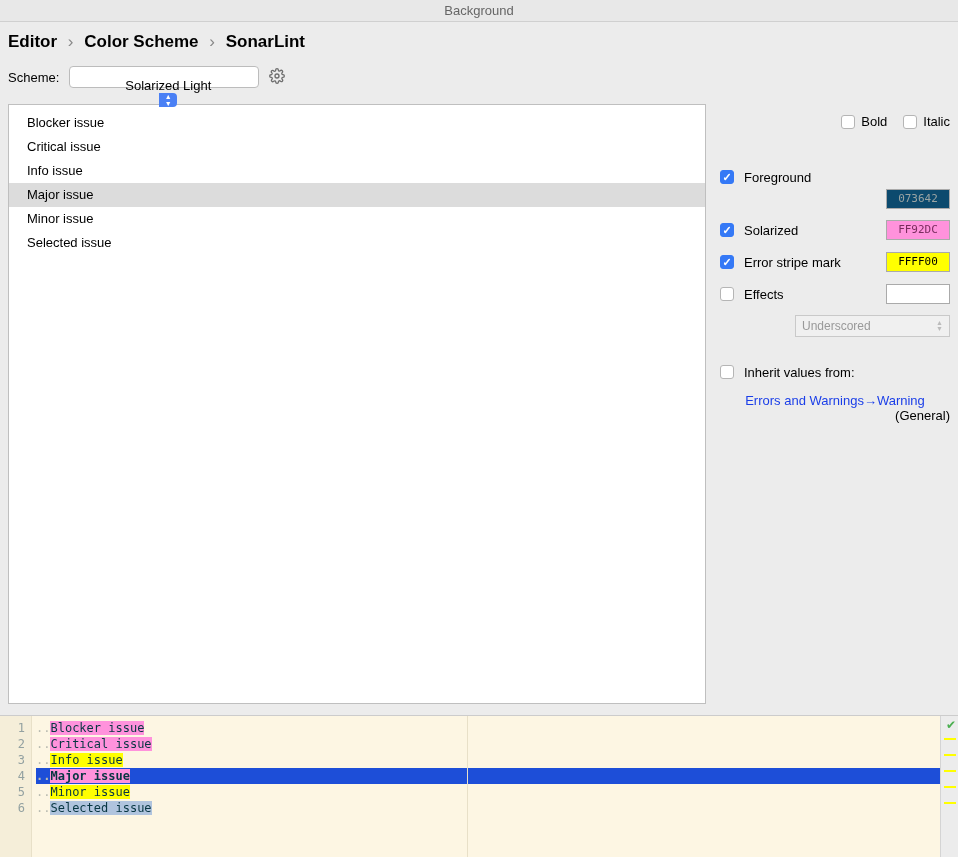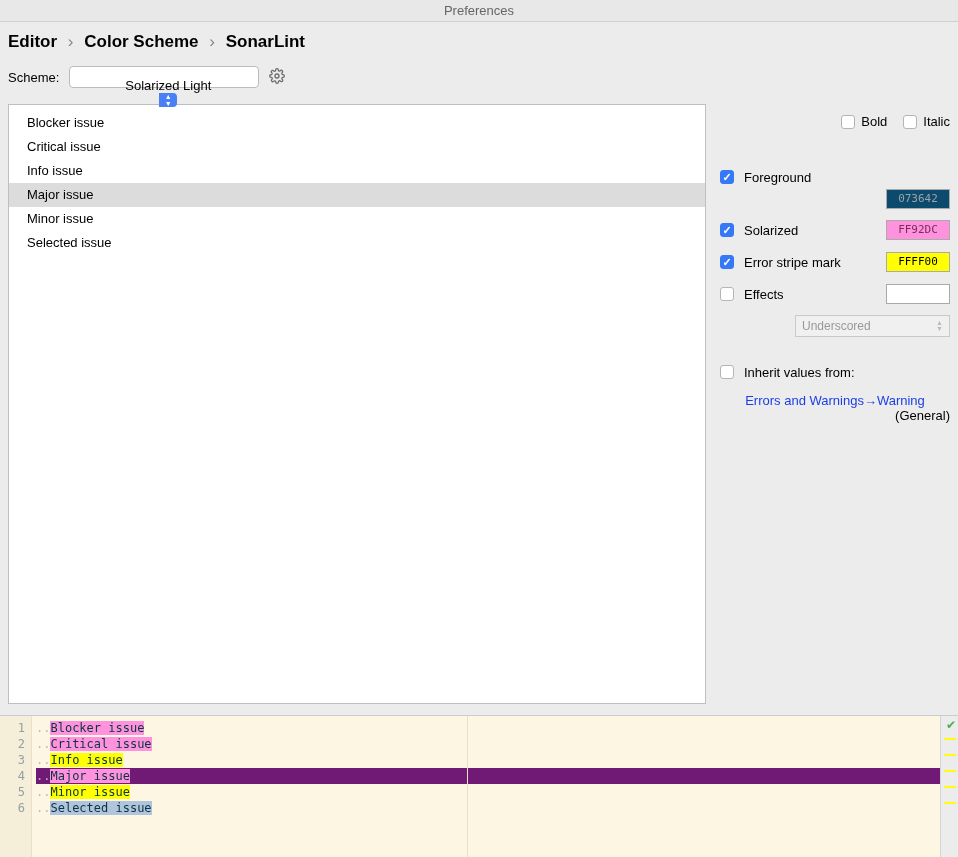--- a/index.html
+++ b/index.html
@@ -30,35 +30,35 @@
 .inherit-link { color: #1a3ee8; text-decoration: none; font-size: 13px; display:block; text-align:center;}
 .inherit-sub { text-align: right; display:block;}
 .chk { width:14px; height:14px; border:1px solid #b5b5b5; border-radius:3px; display:inline-flex; align-items:center; justify-content:center; background:#fff; flex-shrink:0;}
 .chk.checked { background:#3579f6; border-color:#3579f6; }
 .chk.checked::after { content:"✓"; color:#fff; font-size:11px; line-height:11px; font-weight:bold;}
 .preview { position:absolute; left:0; right:0; bottom:0; height:142px; background:#fdf6e3; display:flex; border-top:1px solid #ccc;}
 .gutter { width:32px; background:#f5eed9; color:#93a1a1; font-family: Menlo, monospace; font-size:12px; text-align:right; padding:4px 6px 0 0; border-right:1px solid #e8e0c8;}
 .gutter div { height:16px; line-height:16px;}
 .code { flex:1; padding:4px 0 0 4px; font-family: Menlo, monospace; font-size:12px; color:#657b83; position:relative;}
 .code-line { height:16px; line-height:16px; white-space:pre;}
-.code-line.hl-row { background:#701a75; }
+.code-line.hl-row { background:#1d4ed8;font-weight:bold; }
 .seg { display:inline; }
 .hl-pink { background:#ff92dc; color:#073642; }
 .hl-yellow { background:#ffff00; color:#073642; }
 .hl-sel { background:#b0c4de; color:#073642; }
 .dots { color:#b9bbb0; }
 .ruler { position:absolute; left:435px; top:0; bottom:0; width:1px; background:#e8e0c8;}
 .stripe { position:absolute; right:0; top:0; width:18px; height:100%; background:#ececec; border-left:1px solid #d4d4d4;}
 .stripe-mark { position:absolute; right:2px; width:12px; height:2px; background:#ffff00;}
 .stripe-check { position:absolute; top:2px; right:2px; color:#4caf50; font-size:12px;}
 </style>
 </head>
 <body>
 
-<div class="titlebar">Preferences</div>
+<div class="titlebar">Background</div>
 
 <div class="breadcrumb">
   <span class="crumb">Editor</span>
   <span class="sep">›</span>
   <span class="crumb">Color Scheme</span>
   <span class="sep">›</span>
   <span class="crumb">SonarLint</span>
 </div>
 
 <div class="scheme-row">

